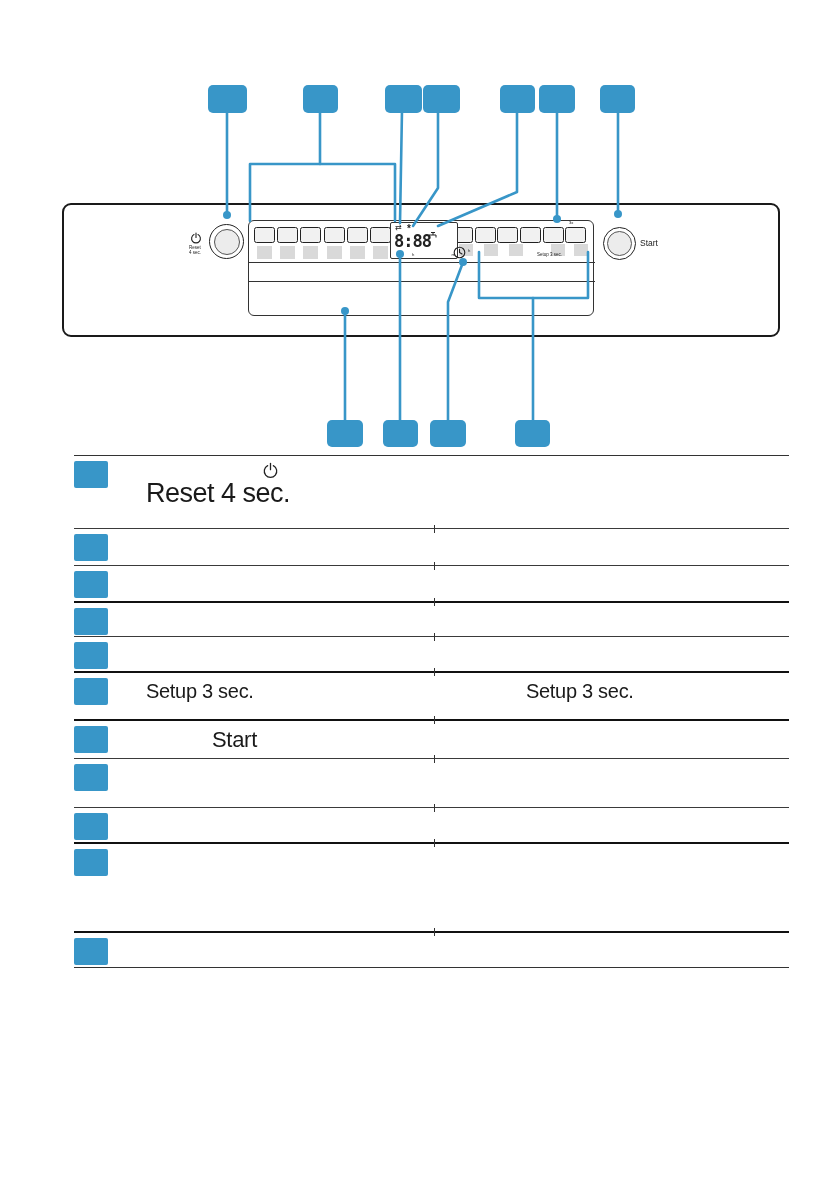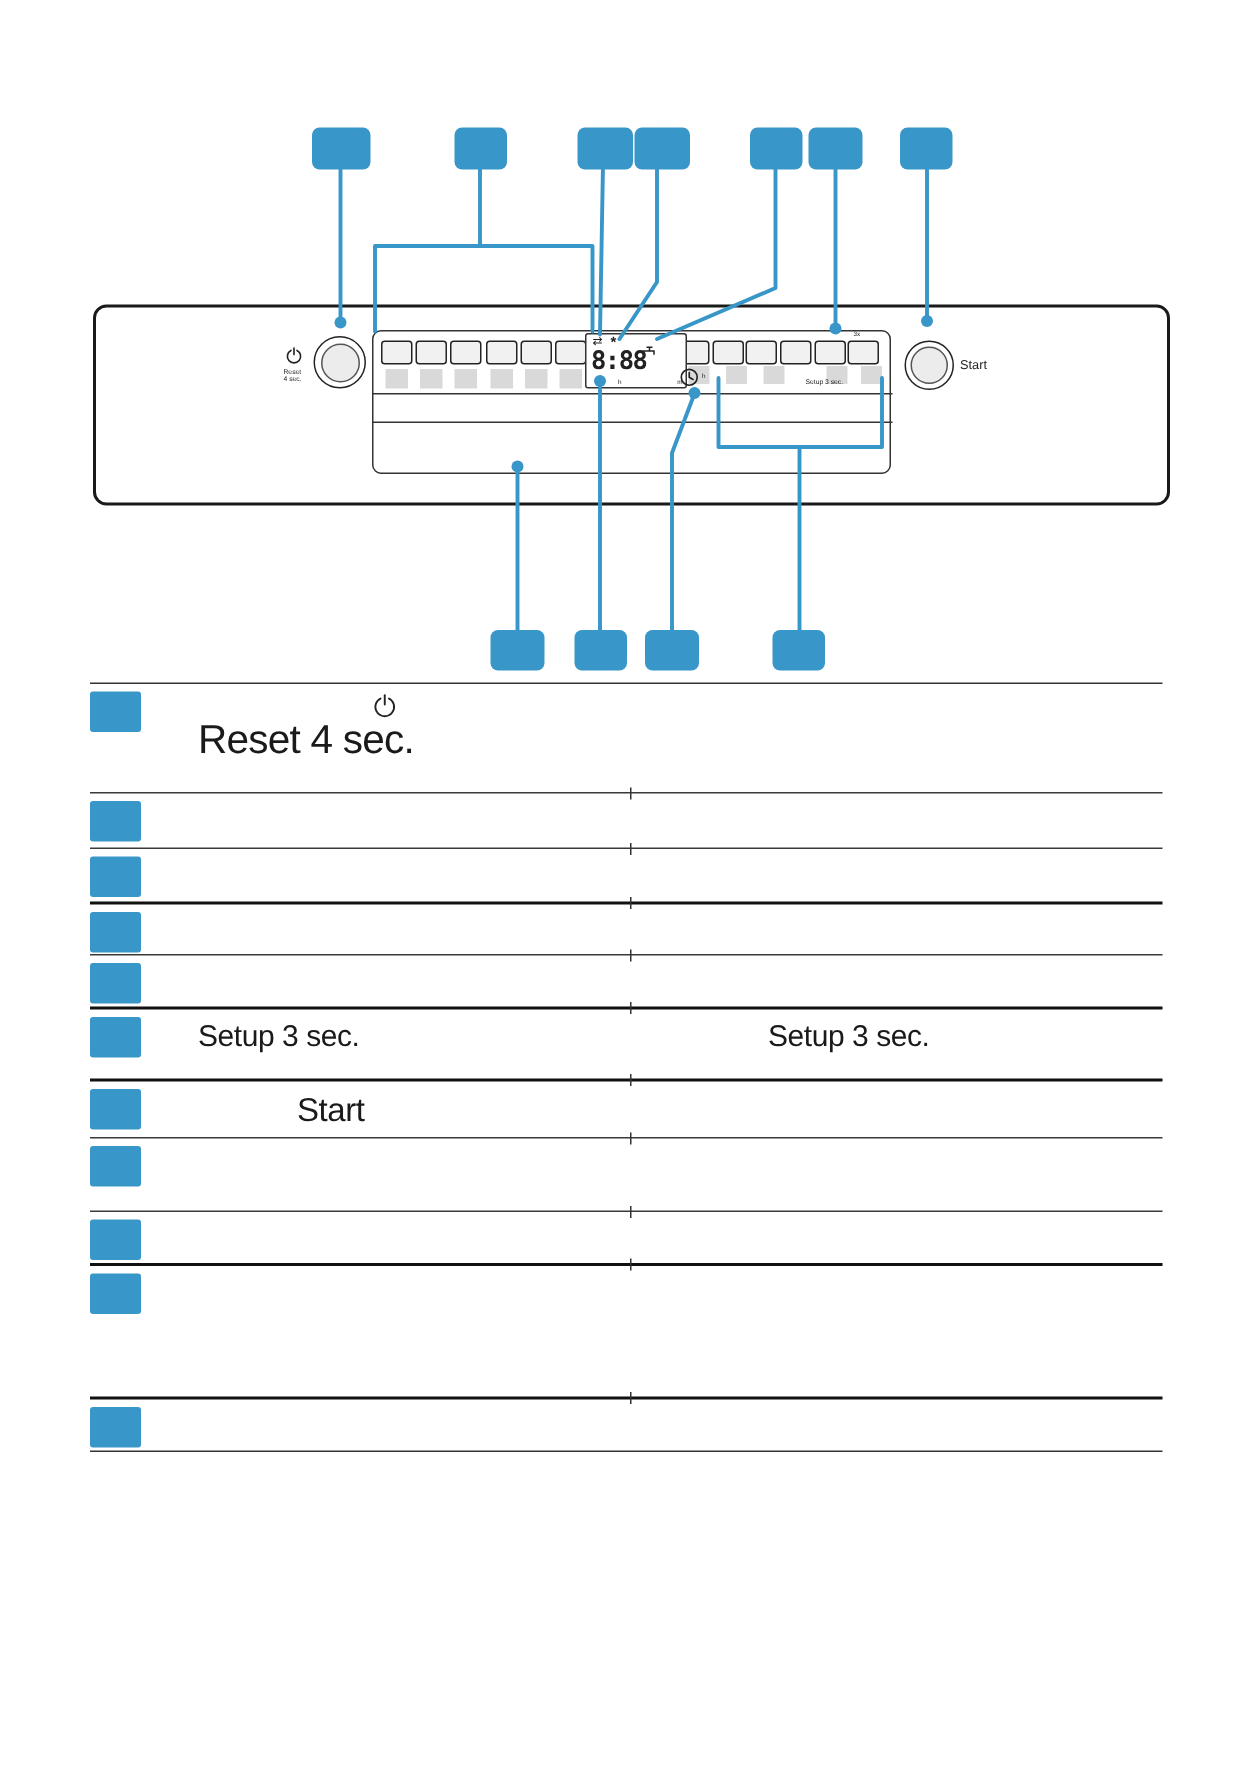--- a/index.html
+++ b/index.html
@@ -33,21 +33,21 @@
                border:1.2px solid #333;border-radius:2px;z-index:9;background:#fff;}
   .disp-digits{position:absolute;left:3px;top:8px;font-family:"DejaVu Sans Mono",monospace;
                font-weight:bold;font-size:17px;letter-spacing:-1px;color:#222;}
   .disp-icon{position:absolute;top:0px;font-size:8px;color:#222;}
 
   .start-label{position:absolute;left:640px;top:238px;font-size:8.5px;color:#222;z-index:10;}
 
   svg.overlay{position:absolute;left:0;top:0;z-index:20;}
 
   
-  .legend{position:absolute;left:60px;top:455px;width:715px;border-top:1.1px solid #333;
+  .legend{position:absolute;left:74px;top:455px;width:715px;border-top:1.1px solid #333;
           border-bottom:1.1px solid #333;z-index:5;}
   .trow{position:relative;box-sizing:border-box;}
   .sep1{border-top:1.1px solid #3a3a3a;}
   .sep2{border-top:2.2px solid #111;}
   .badge{position:absolute;left:0;top:5px;width:34px;height:27px;background:#3896C8;border-radius:2px;}
   .rowtext{position:absolute;color:#1a1a1a;white-space:nowrap;}
   .t-big{font-size:27px;letter-spacing:-0.5px;}
   .t-med{font-size:20px;letter-spacing:-0.3px;}
   .t-start{font-size:22px;letter-spacing:-0.3px;}
   .tick{position:absolute;left:360px;width:1.2px;height:8px;background:#333;z-index:6;}

